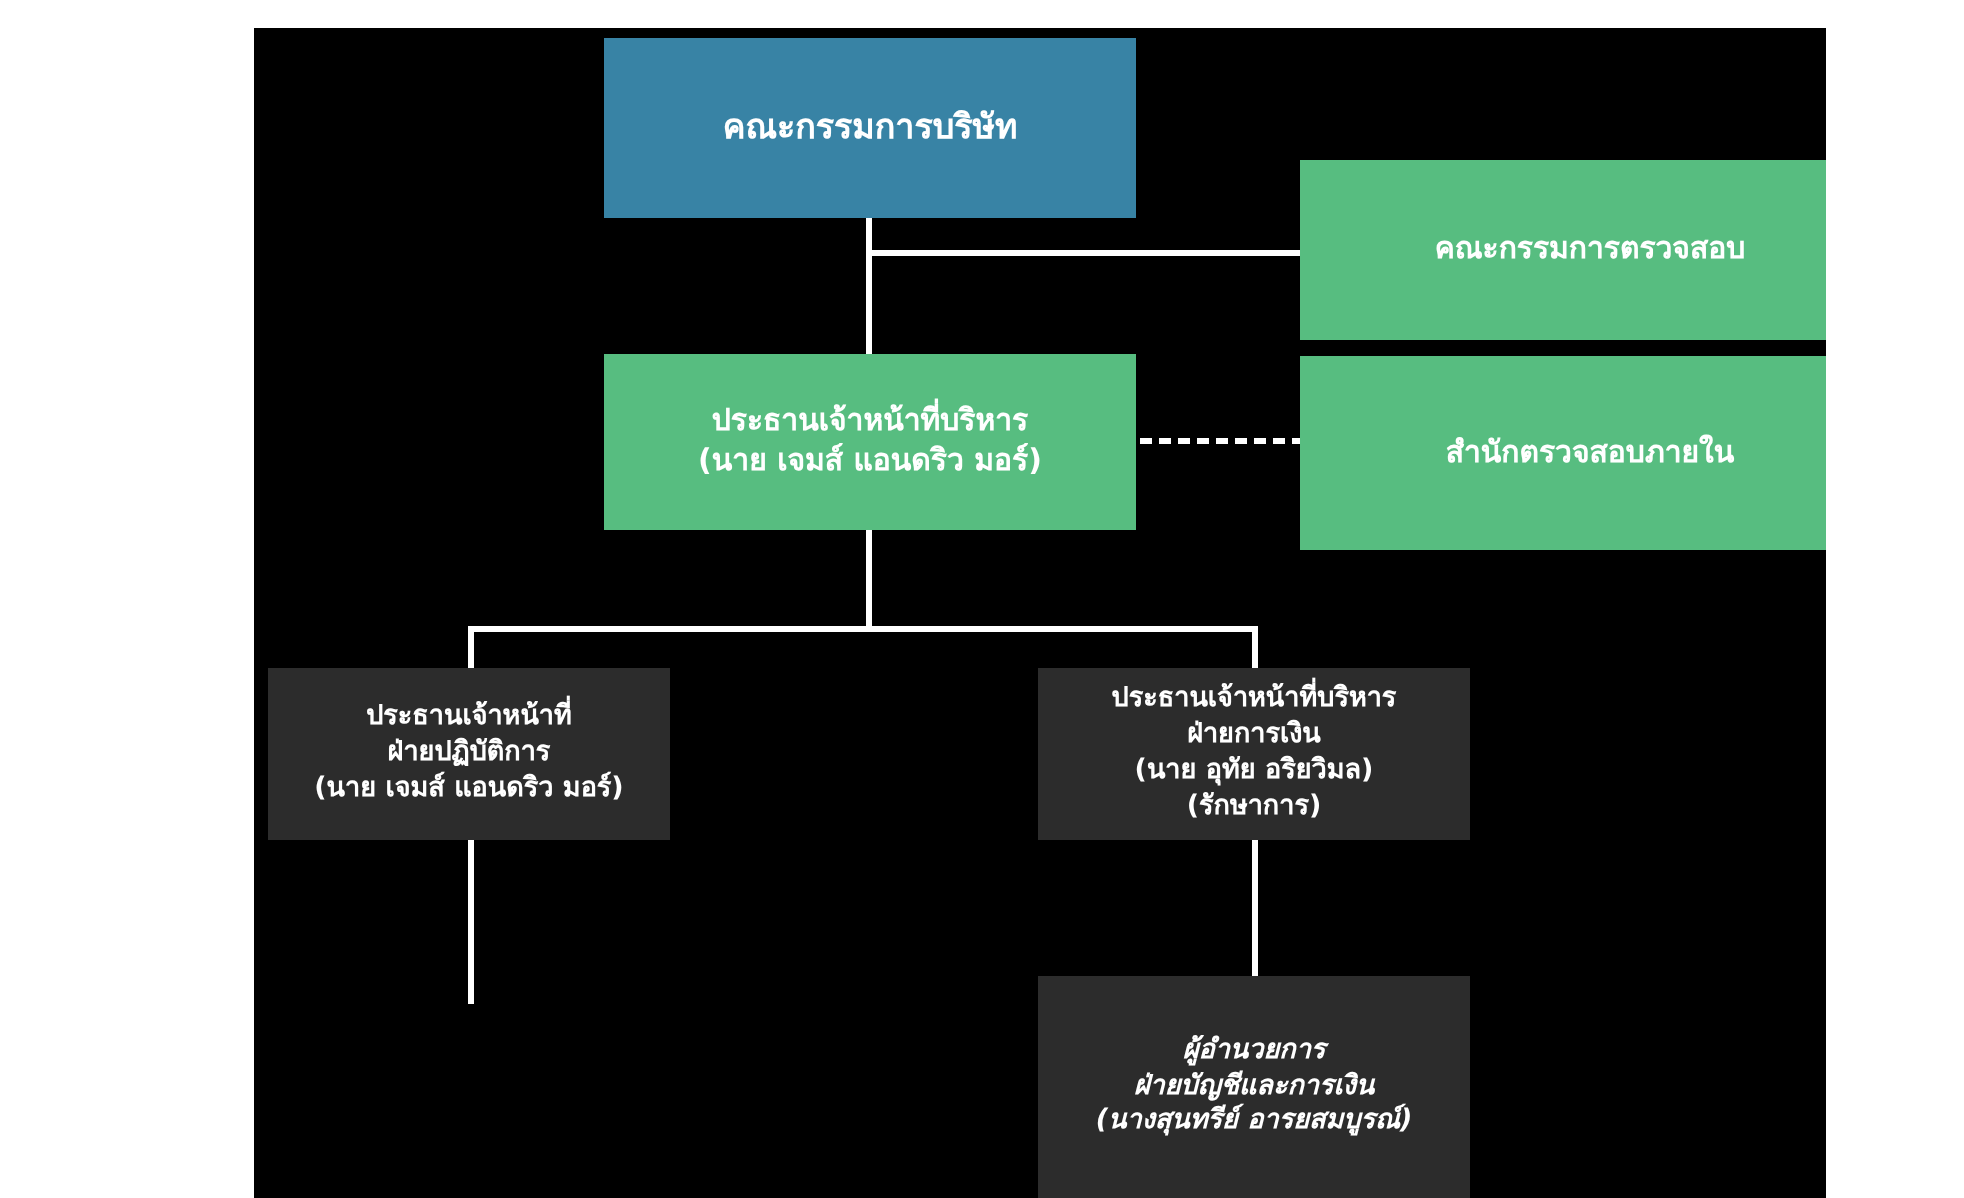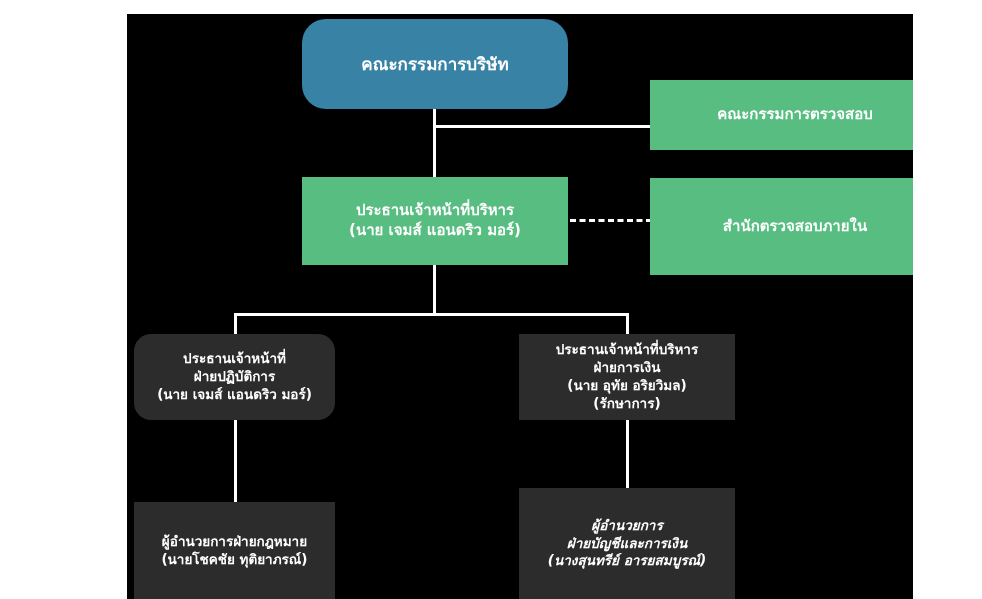--- a/index.html
+++ b/index.html
@@ -34,21 +34,21 @@
     color: #ffffff;
     line-height: 1.32;
     padding: 4px 8px;
     z-index: 3;
   }
   .node .node-label {
     white-space: pre-line;
     display: block;
   }
 
-  .node-blue  { background: #3883a5; border-radius: 24px; }
+  .node-blue  { background: #3883a5; }
   .node-green { background: #57bd80; }
   .node-dark  { background: #2c2c2c; }
 
   .lvl1 { font-size: 17px; font-weight: bold; }
   .lvl2 { font-size: 15px; font-weight: bold; }
   .lvl3 { font-size: 13.5px; font-weight: bold; }
   .lvl4 { font-size: 13.5px; font-weight: bold; }
 
   
   .edge {
@@ -86,50 +86,46 @@
   <div class="edge edge-v" style="left:499px; top:299px; width:3px; height:36px;"></div>
 
   <div class="edge edge-v" style="left:107px; top:406px; width:3px; height:82px;"></div>
 
   <div class="edge edge-v" style="left:499px; top:406px; width:3px; height:82px;"></div>
 
   <div class="node node-blue lvl1" style="left:175px; top:5px; width:266px; height:90px;">
     <span class="node-label">คณะกรรมการบริษัท</span>
   </div>
 
-  <div class="node node-green lvl2" style="left:523px; top:66px; width:290px; height:70px;">
+  <div class="node node-green lvl2" style="left:523px; top:66px; width:290px; height:90px;">
     <span class="node-label">คณะกรรมการตรวจสอบ</span>
   </div>
 
   <div class="node node-green lvl2" style="left:175px; top:163px; width:266px; height:88px;">
     <span class="node-label">ประธานเจ้าหน้าที่บริหาร
 (นาย เจมส์ แอนดริว มอร์)</span>
   </div>
 
   <div class="node node-green lvl2" style="left:523px; top:164px; width:290px; height:97px;">
     <span class="node-label">สำนักตรวจสอบภายใน</span>
   </div>
 
-  <div class="node node-dark lvl3" style="left:7px; top:320px; width:201px; height:86px;border-radius:17px;">
+  <div class="node node-dark lvl3" style="left:7px; top:320px; width:201px; height:86px;">
     <span class="node-label">ประธานเจ้าหน้าที่
 ฝ่ายปฏิบัติการ
 (นาย เจมส์ แอนดริว มอร์)</span>
   </div>
 
   <div class="node node-dark lvl3" style="left:392px; top:320px; width:216px; height:86px;">
     <span class="node-label">ประธานเจ้าหน้าที่บริหาร
 ฝ่ายการเงิน
 (นาย อุทัย อริยวิมล)
 (รักษาการ)</span>
   </div>
 
-  <div class="node node-dark lvl4" style="left:7px; top:488px; width:201px; height:97px;">
-    <span class="node-label">ผู้อำนวยการฝ่ายกฎหมาย
-(นายโชคชัย ทุติยาภรณ์)</span>
-  </div>
 
   <div class="node node-dark lvl4" style="left:392px; top:474px; width:216px; height:111px;font-style:italic;">
     <span class="node-label">ผู้อำนวยการ
 ฝ่ายบัญชีและการเงิน
 (นางสุนทรีย์ อารยสมบูรณ์)</span>
   </div>
 
 </div>
 
 </body></html>

